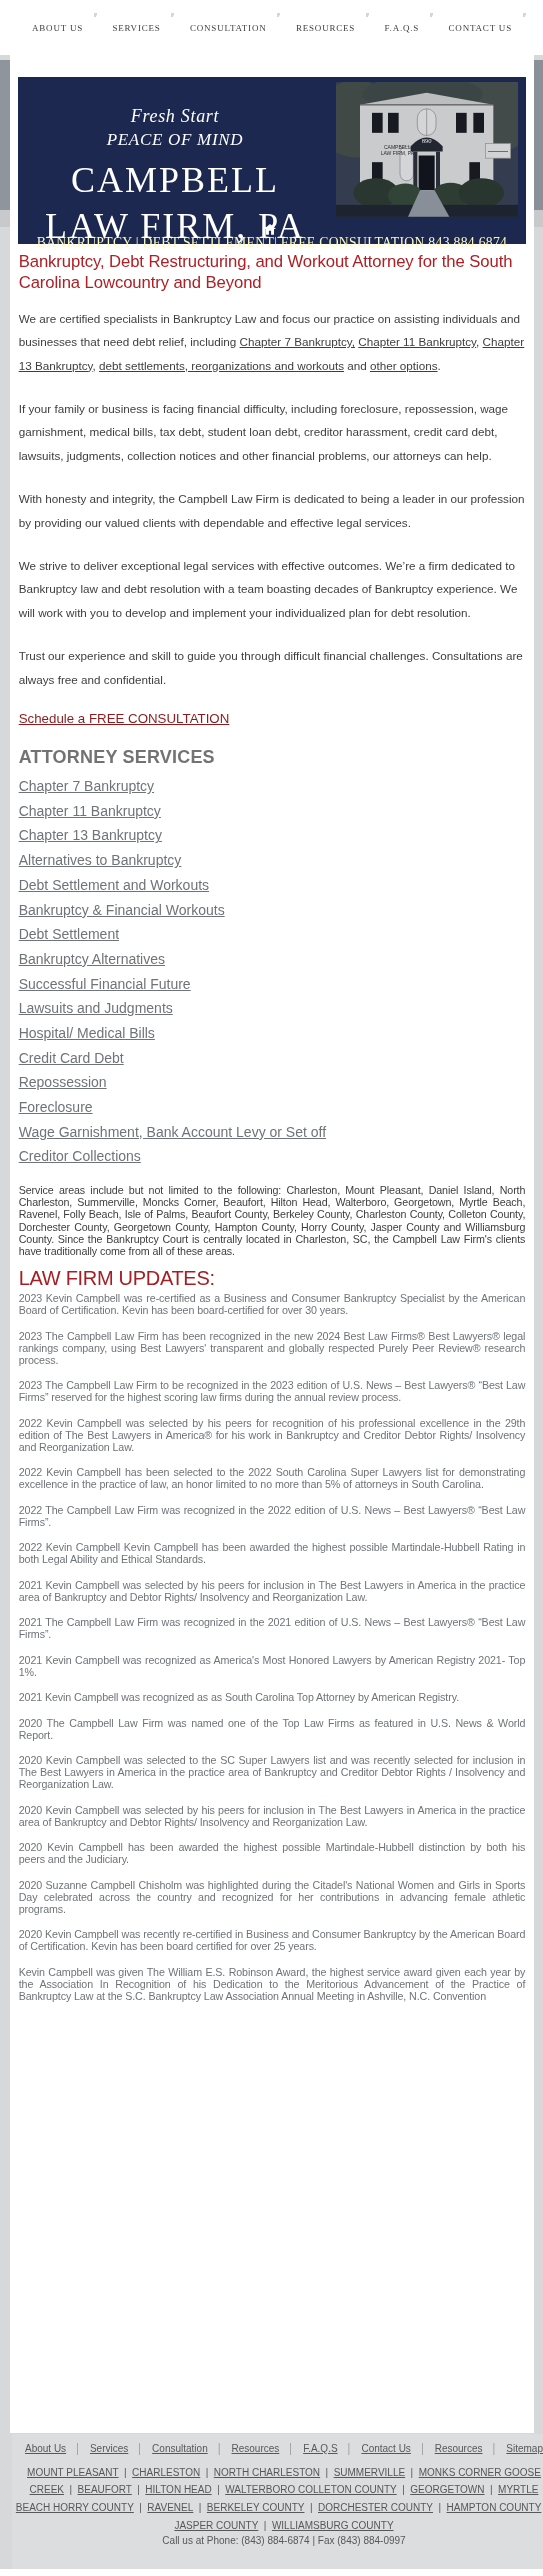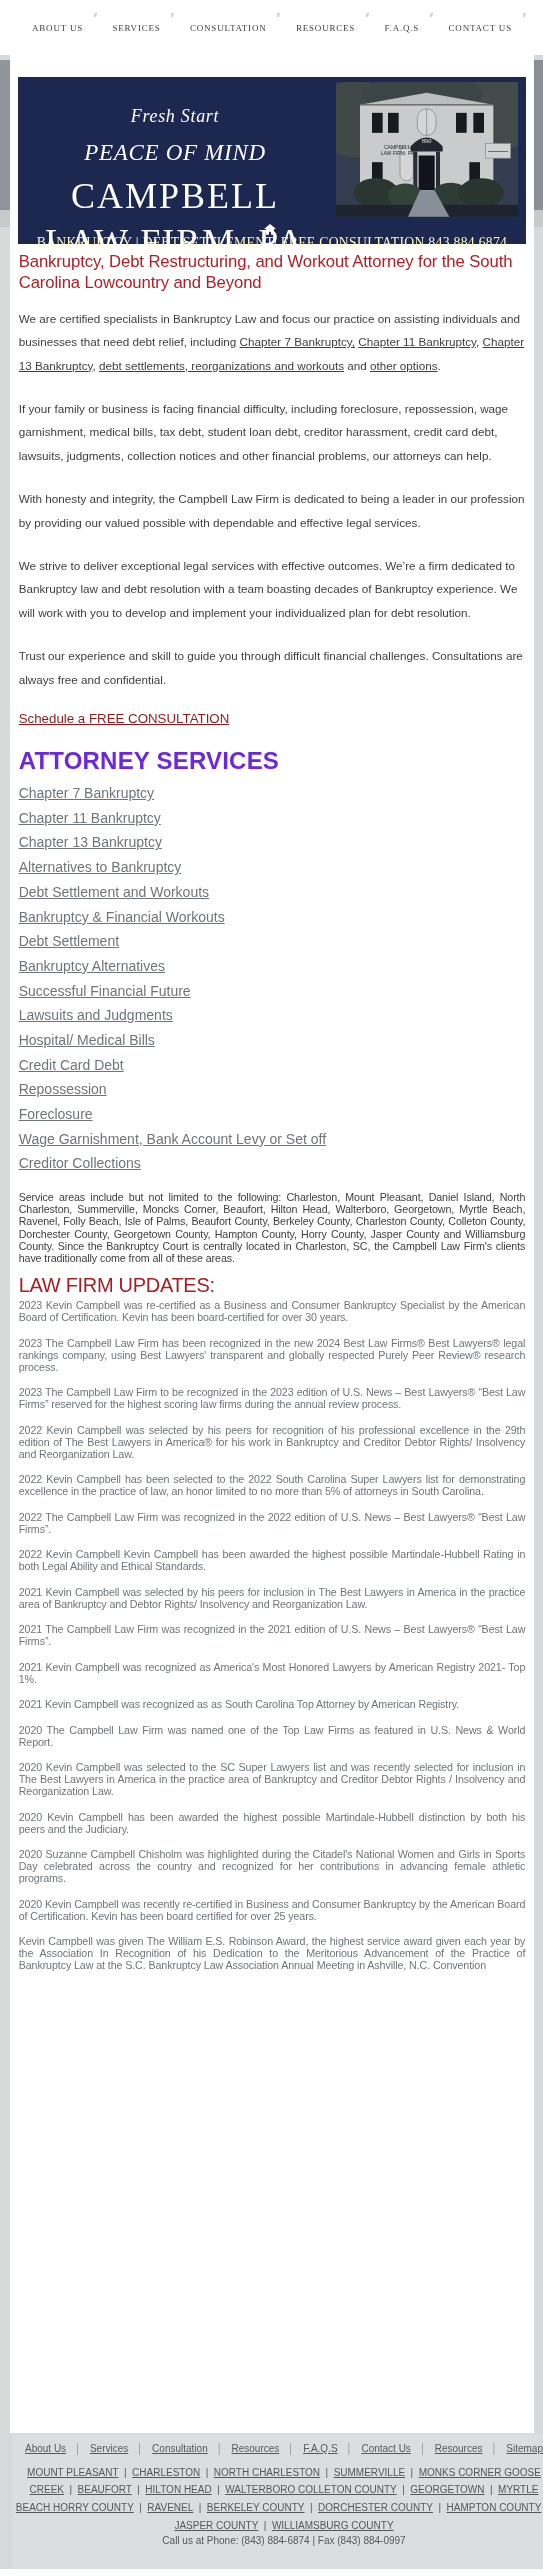--- a/index.html
+++ b/index.html
@@ -34,21 +34,21 @@
 
   
   .page{position:relative;width:524px;margin:0 10px;background:#ffffff;min-height:2378px;}
 
   
   .hero{position:relative;margin:0 8px;padding-top:22px;background:#fff;}
   .hero-main{position:relative;background:#1c2850;height:147px;}
   .hero-left{width:314px;padding-top:29px;text-align:center;color:#ffffff;
     font-family:"Liberation Serif", serif;}
   .tagline1{font-style:italic;font-size:18px;letter-spacing:0.7px;}
-  .tagline2{font-style:italic;font-size:23px;letter-spacing:0.7px;margin-top:13px;}
+  .tagline2{font-style:italic;font-size:17px;letter-spacing:0.7px;margin-top:3px;}
   .firm1{font-size:36px;letter-spacing:2px;margin-top:9.3px;}
   .firm2{font-size:36px;letter-spacing:2px;margin-top:4px;}
   .hero-photo{position:absolute;top:4.7px;right:8px;width:182px;height:135px;overflow:hidden;}
 
   .hero-banner{
     background:#1c2850;height:20px;display:flex;align-items:center;
     color:#fef9c3;font-family:"Liberation Serif", serif;font-size:13.7px;
     letter-spacing:0.3px;padding:0 2.7px;white-space:nowrap;flex-direction:column;
   }
   .home-icon{display:inline-block;margin:0 5.3px 0 1.3px;line-height:0;}
@@ -59,21 +59,21 @@
     font-size:16.7px;font-weight:400;color:#ae2025;line-height:1.28;
     margin:6.7px 0 13.3px 0;letter-spacing:-0.1px;
   }
   p.body{font-size:11.7px;line-height:2.0;margin:0 0 20px 0;color:#3e3e3e;}
   .seg-link{text-decoration:underline;cursor:pointer;}
   .cta{
     display:inline-block;font-size:13.3px;color:#8e1a1d;text-decoration:underline;
     margin:0 8px 4px 0;cursor:pointer;
   }
   h2.services-heading{
-    font-size:24px;font-weight:700;color:#6d28d9;margin:17.4px 0 10.7px 0;letter-spacing:0.2px;
+    font-size:18px;font-weight:700;color:#737373;margin:17.4px 0 10.7px 0;letter-spacing:0.2px;
   }
   .svc-list a{display:table;font-size:14px;line-height:1.05;color:#6f7478;
     text-decoration:underline;margin:0 0 10px 0;cursor:pointer;}
   .service-areas{
     font-size:10.7px;line-height:1.14;color:#3e3e3e;text-align:justify;
     letter-spacing:-0.1px;margin:20px 0 9.3px 0;
   }
   h2.updates-heading{
     font-size:20px;font-weight:400;color:#a41e24;margin:5.3px 0 2.7px 0;letter-spacing:-0.3px;
   }
@@ -181,21 +181,21 @@
         <span>BANKRUPTCY | DEBT SETTLEMENT| FREE CONSULTATION 843.884.6874</span>
       </div>
     </div>
 
     <div class="content">
       <h1 class="page-heading">Bankruptcy, Debt Restructuring, and Workout Attorney for the South Carolina Lowcountry and Beyond</h1>
 
       <p class="body"><span>We are certified specialists in Bankruptcy Law and focus our practice on assisting individuals and businesses that need debt relief, including </span><span class="seg-link">Chapter 7 Bankruptcy,</span><span> </span><span class="seg-link">Chapter 11 Bankruptcy</span><span>, </span><span class="seg-link">Chapter 13 Bankruptcy</span><span>, </span><span class="seg-link">debt settlements, reorganizations and workouts</span><span> and </span><span class="seg-link">other options</span><span>.</span></p>
 
       <p class="body">If your family or business is facing financial difficulty, including foreclosure, repossession, wage garnishment, medical bills, tax debt, student loan debt, creditor harassment, credit card debt, lawsuits, judgments, collection notices and other financial problems, our attorneys can help.</p>
-      <p class="body">With honesty and integrity, the Campbell Law Firm is dedicated to being a leader in our profession by providing our valued possible with dependable and effective legal services.</p>
+      <p class="body">With honesty and integrity, the Campbell Law Firm is dedicated to being a leader in our profession by providing our valued clients with dependable and effective legal services.</p>
       <p class="body">We strive to deliver exceptional legal services with effective outcomes. We’re a firm dedicated to Bankruptcy law and debt resolution with a team boasting decades of Bankruptcy experience. We will work with you to develop and implement your individualized plan for debt resolution.</p>
       <p class="body">Trust our experience and skill to guide you through difficult financial challenges. Consultations are always free and confidential.</p>
 
       <a class="cta">Schedule a FREE CONSULTATION</a>
 
       <h2 class="services-heading">ATTORNEY SERVICES</h2>
 
       <div class="svc-list">
           <a>Chapter 7 Bankruptcy</a>
           <a>Chapter 11 Bankruptcy</a>
@@ -226,20 +226,21 @@
           <p>2022 Kevin Campbell was selected by his peers for recognition of his professional excellence in the 29th edition of The Best Lawyers in America® for his work in Bankruptcy and Creditor Debtor Rights/ Insolvency and Reorganization Law.</p>
           <p>2022 Kevin Campbell has been selected to the 2022 South Carolina Super Lawyers list for demonstrating excellence in the practice of law, an honor limited to no more than 5% of attorneys in South Carolina.</p>
           <p>2022 The Campbell Law Firm was recognized in the 2022 edition of U.S. News – Best Lawyers® “Best Law Firms”.</p>
           <p>2022 Kevin Campbell Kevin Campbell has been awarded the highest possible Martindale-Hubbell Rating in both Legal Ability and Ethical Standards.</p>
           <p>2021 Kevin Campbell was selected by his peers for inclusion in The Best Lawyers in America in the practice area of Bankruptcy and Debtor Rights/ Insolvency and Reorganization Law.</p>
           <p>2021 The Campbell Law Firm was recognized in the 2021 edition of U.S. News – Best Lawyers® “Best Law Firms”.</p>
           <p>2021 Kevin Campbell was recognized as America's Most Honored Lawyers by American Registry 2021- Top 1%.</p>
           <p>2021 Kevin Campbell was recognized as as South Carolina Top Attorney by American Registry.</p>
           <p>2020 The Campbell Law Firm was named one of the Top Law Firms as featured in U.S. News &amp; World Report.</p>
           <p>2020 Kevin Campbell was selected to the SC Super Lawyers list and was recently selected for inclusion in The Best Lawyers in America in the practice area of Bankruptcy and Creditor Debtor Rights / Insolvency and Reorganization Law.</p>
+          <p>2020 Kevin Campbell was selected by his peers for inclusion in The Best Lawyers in America in the practice area of Bankruptcy and Debtor Rights/ Insolvency and Reorganization Law.</p>
           <p>2020 Kevin Campbell has been awarded the highest possible Martindale-Hubbell distinction by both his peers and the Judiciary.</p>
           <p>2020 Suzanne Campbell Chisholm was highlighted during the Citadel's National Women and Girls in Sports Day celebrated across the country and recognized for her contributions in advancing female athletic programs.</p>
           <p>2020 Kevin Campbell was recently re-certified in Business and Consumer Bankruptcy by the American Board of Certification. Kevin has been board certified for over 25 years.</p>
           <p>Kevin Campbell was given The William E.S. Robinson Award, the highest service award given each year by the Association In Recognition of his Dedication to the Meritorious Advancement of the Practice of Bankruptcy Law at the S.C. Bankruptcy Law Association Annual Meeting in Ashville, N.C. Convention</p>
         </div>
     </div>
   </div>
 
   <div class="footer">
     <div class="f-nav"><a>About Us</a><span class="sep"> │ </span><a>Services</a><span class="sep"> │ </span><a>Consultation</a><span class="sep"> │ </span><a>Resources</a><span class="sep"> │ </span><a>F.A.Q.S</a><span class="sep"> │ </span><a>Contact Us</a><span class="sep"> │ </span><a>Resources</a><span class="sep"> │ </span><a>Sitemap</a></div>

